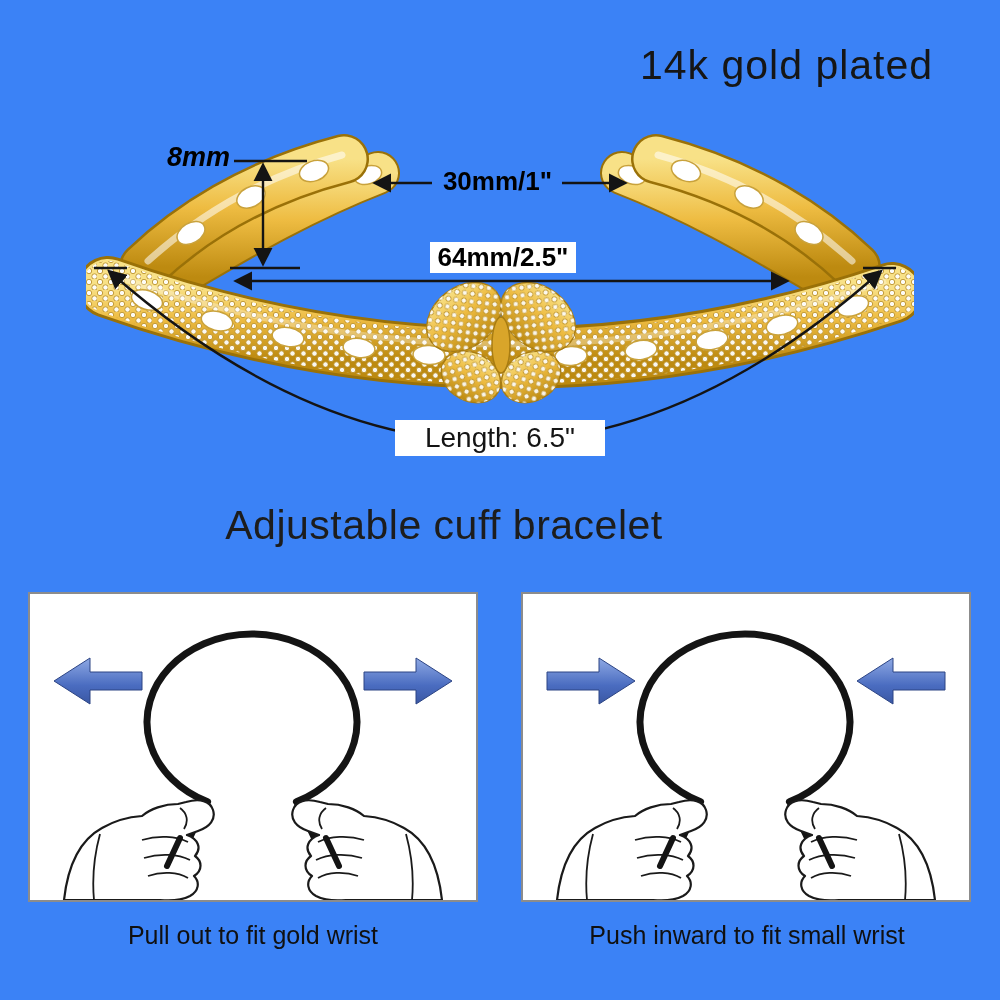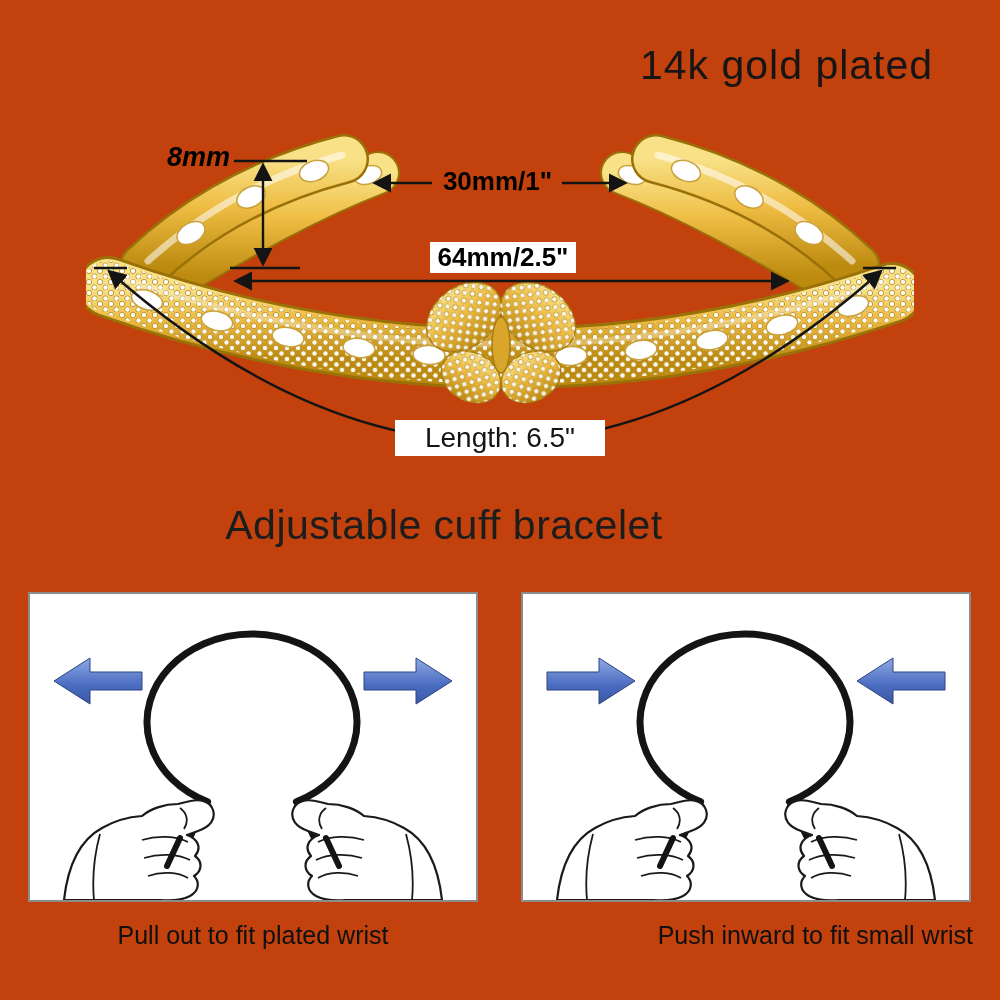--- a/index.html
+++ b/index.html
@@ -1,31 +1,31 @@
 <!DOCTYPE html>
 <html><head>
 <meta charset="utf-8">
 <style>
   html,body{margin:0;padding:0;background:#fff;}
-  .canvas{position:relative;width:1000px;height:1000px;background:#c2410c;
+  .canvas{position:relative;width:1000px;height:1000px;background:#3b82f6;
           font-family:"Liberation Sans",sans-serif;color:#141414;overflow:hidden;}
   .abs{position:absolute;}
   .plating-label{left:640px;top:42px;font-size:41px;letter-spacing:1px;color:#161616;white-space:nowrap;}
   .meas{font-weight:700;font-size:26px;color:#000;}
   .band-width-label{left:156px;top:142px;width:74px;text-align:right;font-size:27px;font-style:italic;}
   .gap-label{left:430px;top:166px;width:135px;text-align:center;}
   .inner-width-label{left:430px;top:242px;width:146px;text-align:center;background:#fff;}
   .length-label{left:395px;top:420px;width:210px;text-align:center;font-size:28px;background:#fff;padding:2px 0;}
   .product-title{left:0;top:502px;width:888px;text-align:center;font-size:41px;letter-spacing:.5px;color:#1d1d1d;}
   .instruction-box{width:446px;height:306px;border:2px solid #8c8c8c;background:#fff;}
   .box-left{left:28px;top:592px;}
   .box-right{left:521px;top:592px;}
   .caption{font-size:25px;color:#101010;text-align:center;}
   .caption-left{left:28px;top:921px;width:450px;}
-  .caption-right{left:521px;top:921px;width:452px;text-align:right;}
+  .caption-right{left:521px;top:921px;width:452px;}
   .bracelet-svg{left:86px;top:125px;}
   .annot-svg{left:0;top:0;pointer-events:none;}
   svg{display:block;}
 </style>
 </head>
 <body>
 
 <div class="canvas">
 
   <svg width="0" height="0" style="position:absolute" aria-hidden="true">
@@ -149,16 +149,16 @@
   </div>
 
   <div class="abs instruction-box box-right">
     <svg width="446" height="306" viewBox="0 0 446 306">
       <use href="#grip-scene"></use>
       <polygon points="112,87 76,64 76,78 24,78 24,96 76,96 76,110" fill="url(#blueG)" stroke="#2c4484" stroke-width="1"></polygon>
       <polygon points="334,87 370,64 370,78 422,78 422,96 370,96 370,110" fill="url(#blueG)" stroke="#2c4484" stroke-width="1"></polygon>
     </svg>
   </div>
 
-  <div class="abs caption caption-left">Pull out to fit plated wrist</div>
+  <div class="abs caption caption-left">Pull out to fit gold wrist</div>
   <div class="abs caption caption-right">Push inward to fit small wrist</div>
 
 </div>
 
 </body></html>

